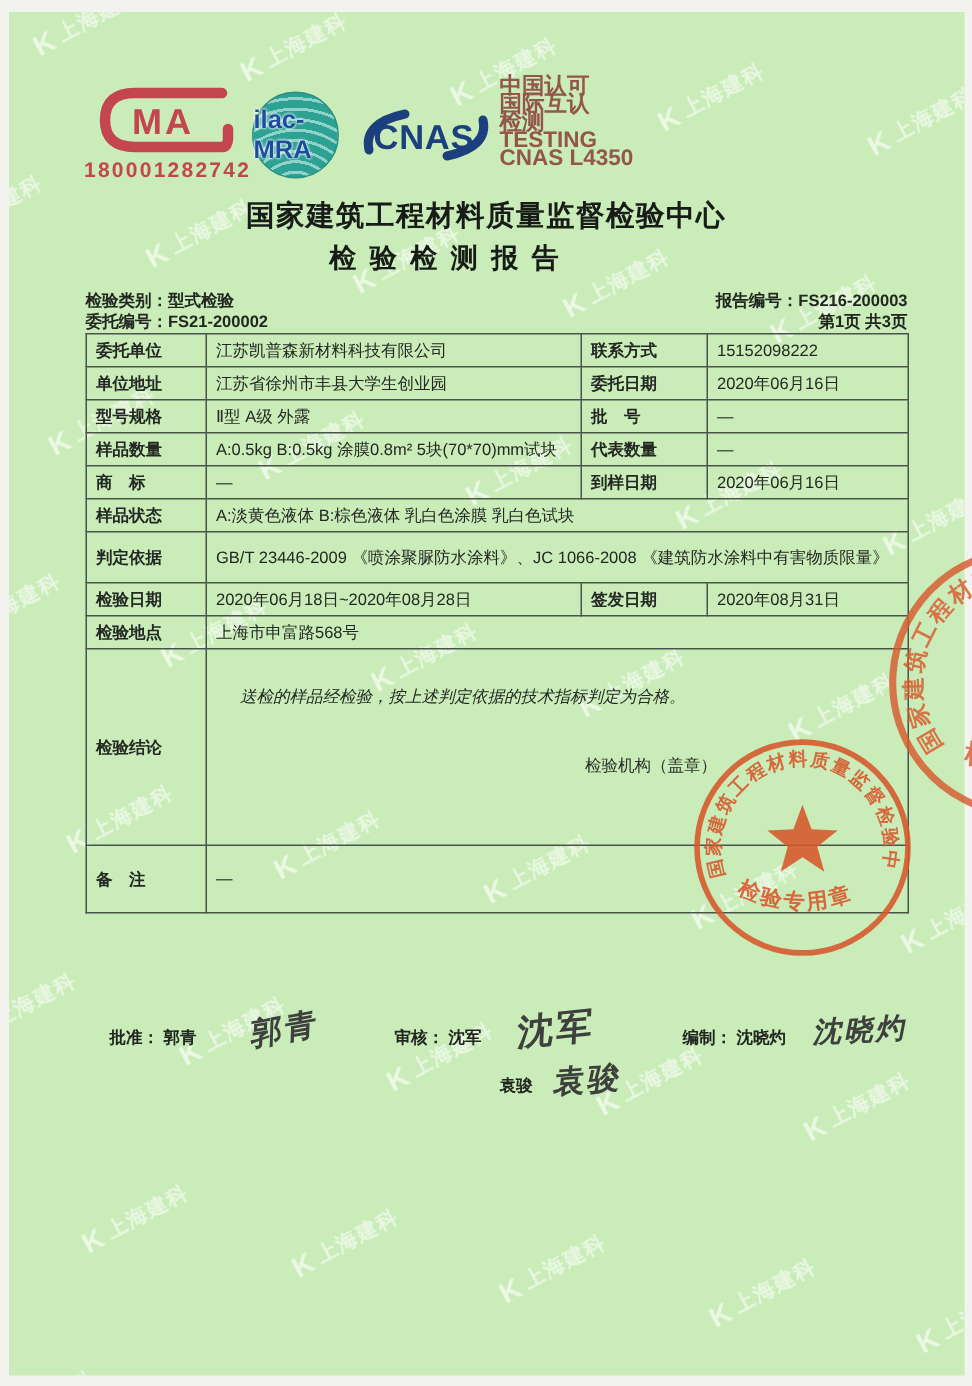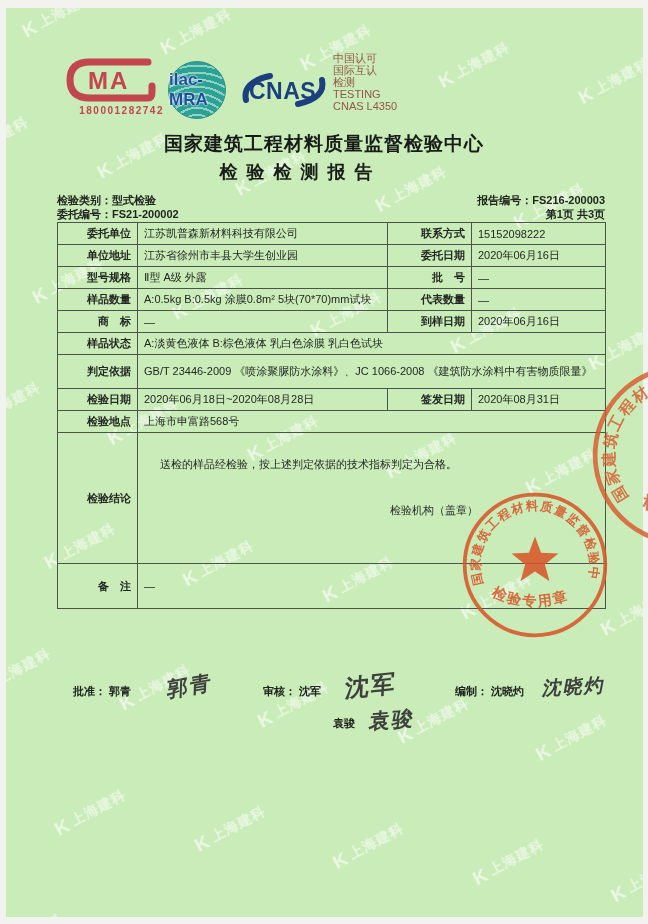--- a/index.html
+++ b/index.html
@@ -6,49 +6,49 @@
   html,body { background:#fff; }
   body { font-family:"Liberation Sans","DejaVu Sans",sans-serif; }
   .page { position:relative; width:648px; height:924px; background:#f2f2ee; overflow:hidden; margin:0 auto; }
   .paper { position:absolute; left:6px; top:8px; width:637px; height:909px; background:#c9ecb8; }
   .wm-layer { position:absolute; left:6px; top:8px; pointer-events:none; }
   .wm-logo { font-size:19px; font-weight:bold; fill:rgba(255,255,255,0.62); }
   .wm-text { font-size:14px; font-weight:bold; fill:rgba(255,255,255,0.58); letter-spacing:1px; }
 
   
   .cma-box { position:absolute; left:64px; top:56px; }
-  .cma-num { position:absolute; left:56px; top:105px; width:108px; text-align:right;
-             color:#c3454e; font-weight:bold; font-size:10px; letter-spacing:1.5px; }
+  .cma-num { position:absolute; left:56px; top:105px; width:108px; text-align:left;
+             color:#c3454e; font-weight:bold; font-size:14px; letter-spacing:1.5px; }
   .ilac { position:absolute; left:168px; top:61px; width:58px; height:58px; border-radius:50%;
           background:repeating-radial-gradient(circle at 50% 130%, #2ea195 0 5px, #8ed2c8 5px 7px);
           display:flex; align-items:center; justify-content:center; border:1px solid #2a8f84; }
   .ilac span { color:#1b4f9e; font-weight:bold; font-size:17px; text-shadow:0 0 2px #fff,0 0 2px #fff; }
   .cnas-box { position:absolute; left:240px; top:66px; }
-  .accred { position:absolute; left:333px; top:52px; color:#93564a; font-size:11px;
-            font-weight:normal; line-height:12px; }
+  .accred { position:absolute; left:333px; top:52px; color:#93564a; font-size:15px;
+            font-weight:bold; line-height:12px; }
 
   .title { position:absolute; left:0; top:131px; width:648px; text-align:center;
            font-size:19px; font-weight:bold; color:#181c18; letter-spacing:1px; }
   .subtitle { position:absolute; left:0; top:160px; width:592px; text-align:center;
               font-size:18px; font-weight:bold; color:#181c18; letter-spacing:9px; text-indent:9px; }
 
   .meta { position:absolute; left:57px; top:193px; width:548px; font-size:11px; color:#212621; }
   .meta .l1 { position:absolute; left:0; top:0; } .meta .l2 { position:absolute; left:0; top:14px; }
   .meta .r1 { position:absolute; right:0; top:0; } .meta .r2 { position:absolute; right:0; top:14px; }
   .meta b { font-weight:bold; }
 
   table.t { position:absolute; left:57px; top:222px; width:548px; border-collapse:collapse;
             table-layout:fixed; font-size:11px; color:#232823; }
   table.t td { border:1px solid #49544a; padding:0 6px; height:22px; overflow:hidden; }
-  td.lbl { font-weight:bold; text-align:right; padding:0 2px; }
+  td.lbl { font-weight:bold; text-align:left; padding:0 2px; }
   tr.h-j td { height:34px; }
   tr.h-c td { height:131px; vertical-align:top; }
   tr.h-r td { height:45px; }
   .concl-cell { position:relative; }
-  .concl-text { padding:24px 8px 0 16px; }
+  .concl-text { padding:24px 8px 0 16px;font-style:italic; }
   .seal-caption { position:absolute; left:252px; top:70px; font-size:11px; color:#2a2f2a; }
 
   .seal { position:absolute; opacity:0.88; }
   .seal-main { left:459px; top:489px; }
   .seal-edge { left:588px; top:360px; transform:rotate(-18deg); opacity:0.8; }
   .seal-ring { fill:none; stroke:#d8582c; stroke-width:4; }
   .seal-ring-text { font-size:13px; font-weight:bold; fill:#d8582c; letter-spacing:1.5px; }
   .seal-bottom-text { font-size:15px; font-weight:bold; fill:#d8582c; letter-spacing:2px; }
   .seal-star { fill:#d8582c; }
 

